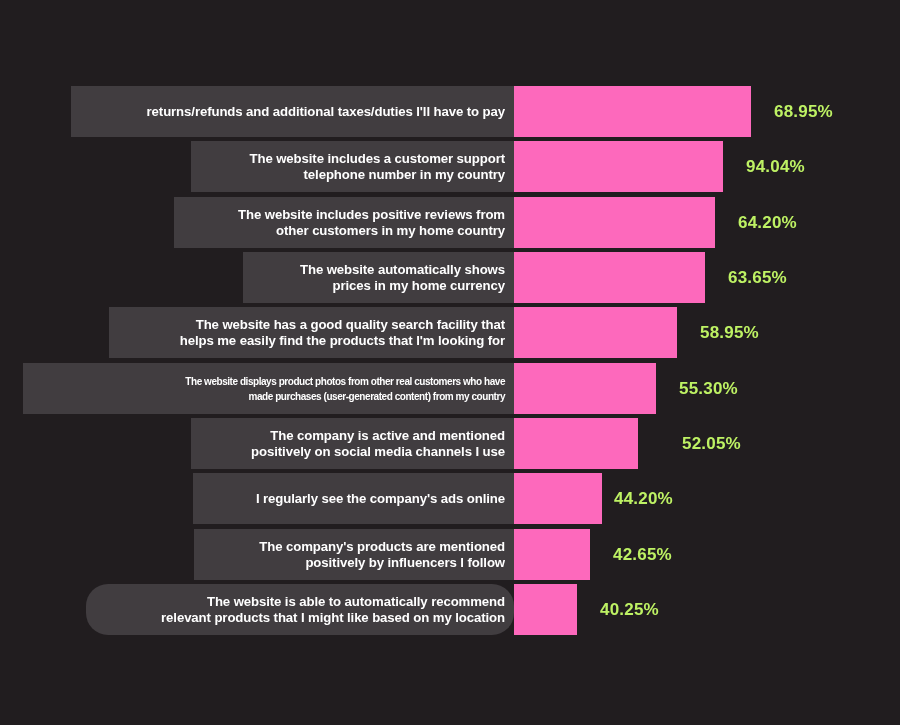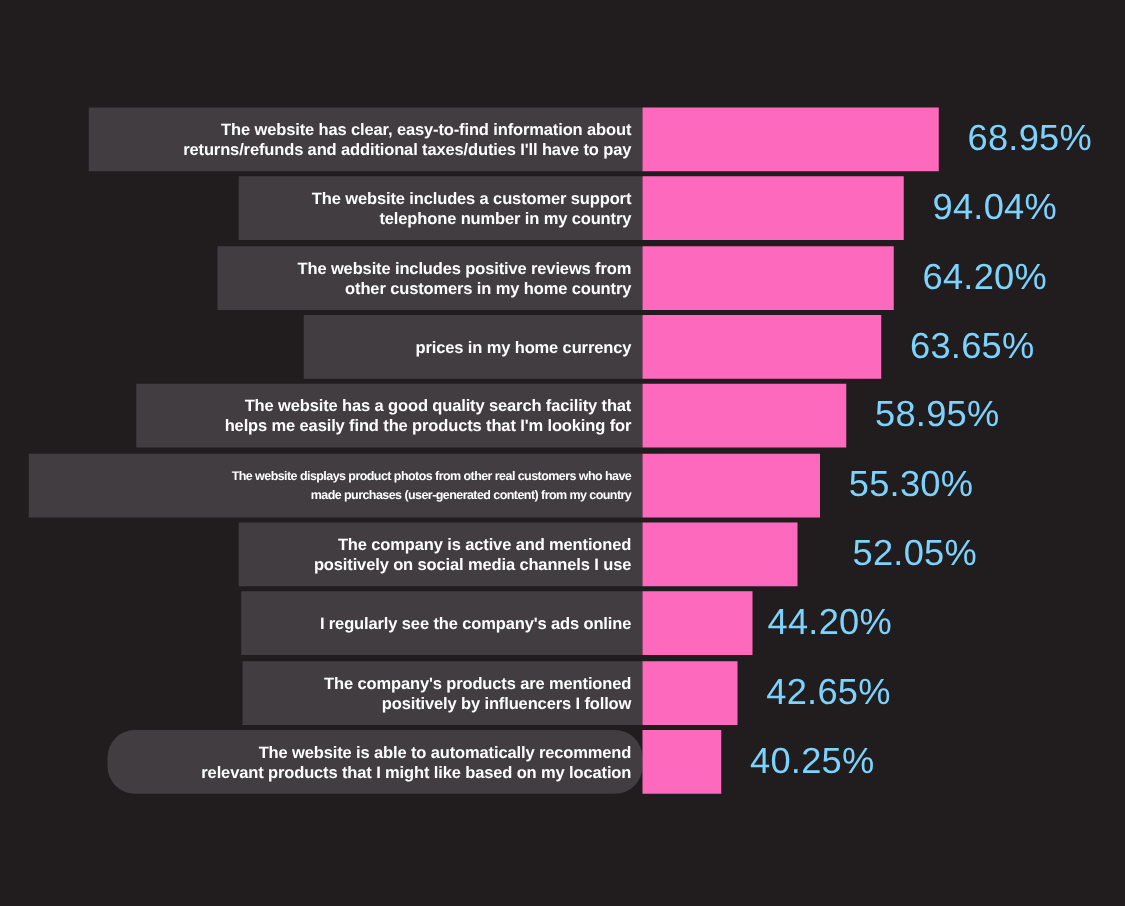--- a/index.html
+++ b/index.html
@@ -48,36 +48,35 @@
   .row-label.compact {
     font-size: 10px;
     line-height: 15px;
     letter-spacing: -0.45px;
   }
   .bar {
     background: #fd69bc;
     height: 51px;
   }
   .bar-value {
-    color: #7dd3fc;
-    font-size: 29px;
-    font-weight: 400;
+    color: #bef264;
+    font-size: 17px;
+    font-weight: 700;
     letter-spacing: 0.2px;
     display: flex;
     align-items: center;
     padding-left: 23px;
   }
 </style>
 </head>
 <body>
 
 <div id="chart-root">
     <div class="bar-row" style="top: 86px;">
       <div class="row-label" style="position: absolute; left: 71px; width: 443px; height: 51px;">
-        <span class="lbl-line">The website has clear, easy-to-find information about</span>
         <span class="lbl-line">returns/refunds and additional taxes/duties I'll have to pay</span>
       </div>
       <div class="bar" style="position: absolute; left: 514px; width: 237px;"></div>
       <div class="bar-value" style="position: absolute; left: 751px; height: 51px;">68.95%</div>
     </div>
     <div class="bar-row" style="top: 141px;">
       <div class="row-label" style="position: absolute; left: 191px; width: 323px; height: 51px;">
         <span class="lbl-line">The website includes a customer support</span>
         <span class="lbl-line">telephone number in my country</span>
       </div>
@@ -87,20 +86,21 @@
     <div class="bar-row" style="top: 197px;">
       <div class="row-label" style="position: absolute; left: 174px; width: 340px; height: 51px;">
         <span class="lbl-line">The website includes positive reviews from</span>
         <span class="lbl-line">other customers in my home country</span>
       </div>
       <div class="bar" style="position: absolute; left: 514px; width: 201px;"></div>
       <div class="bar-value" style="position: absolute; left: 715px; height: 51px;">64.20%</div>
     </div>
     <div class="bar-row" style="top: 252px;">
       <div class="row-label" style="position: absolute; left: 243px; width: 271px; height: 51px;">
+        <span class="lbl-line">The website automatically shows</span>
         <span class="lbl-line">prices in my home currency</span>
       </div>
       <div class="bar" style="position: absolute; left: 514px; width: 191px;"></div>
       <div class="bar-value" style="position: absolute; left: 705px; height: 51px;">63.65%</div>
     </div>
     <div class="bar-row" style="top: 307px;">
       <div class="row-label" style="position: absolute; left: 109px; width: 405px; height: 51px;">
         <span class="lbl-line">The website has a good quality search facility that</span>
         <span class="lbl-line">helps me easily find the products that I'm looking for</span>
       </div>

